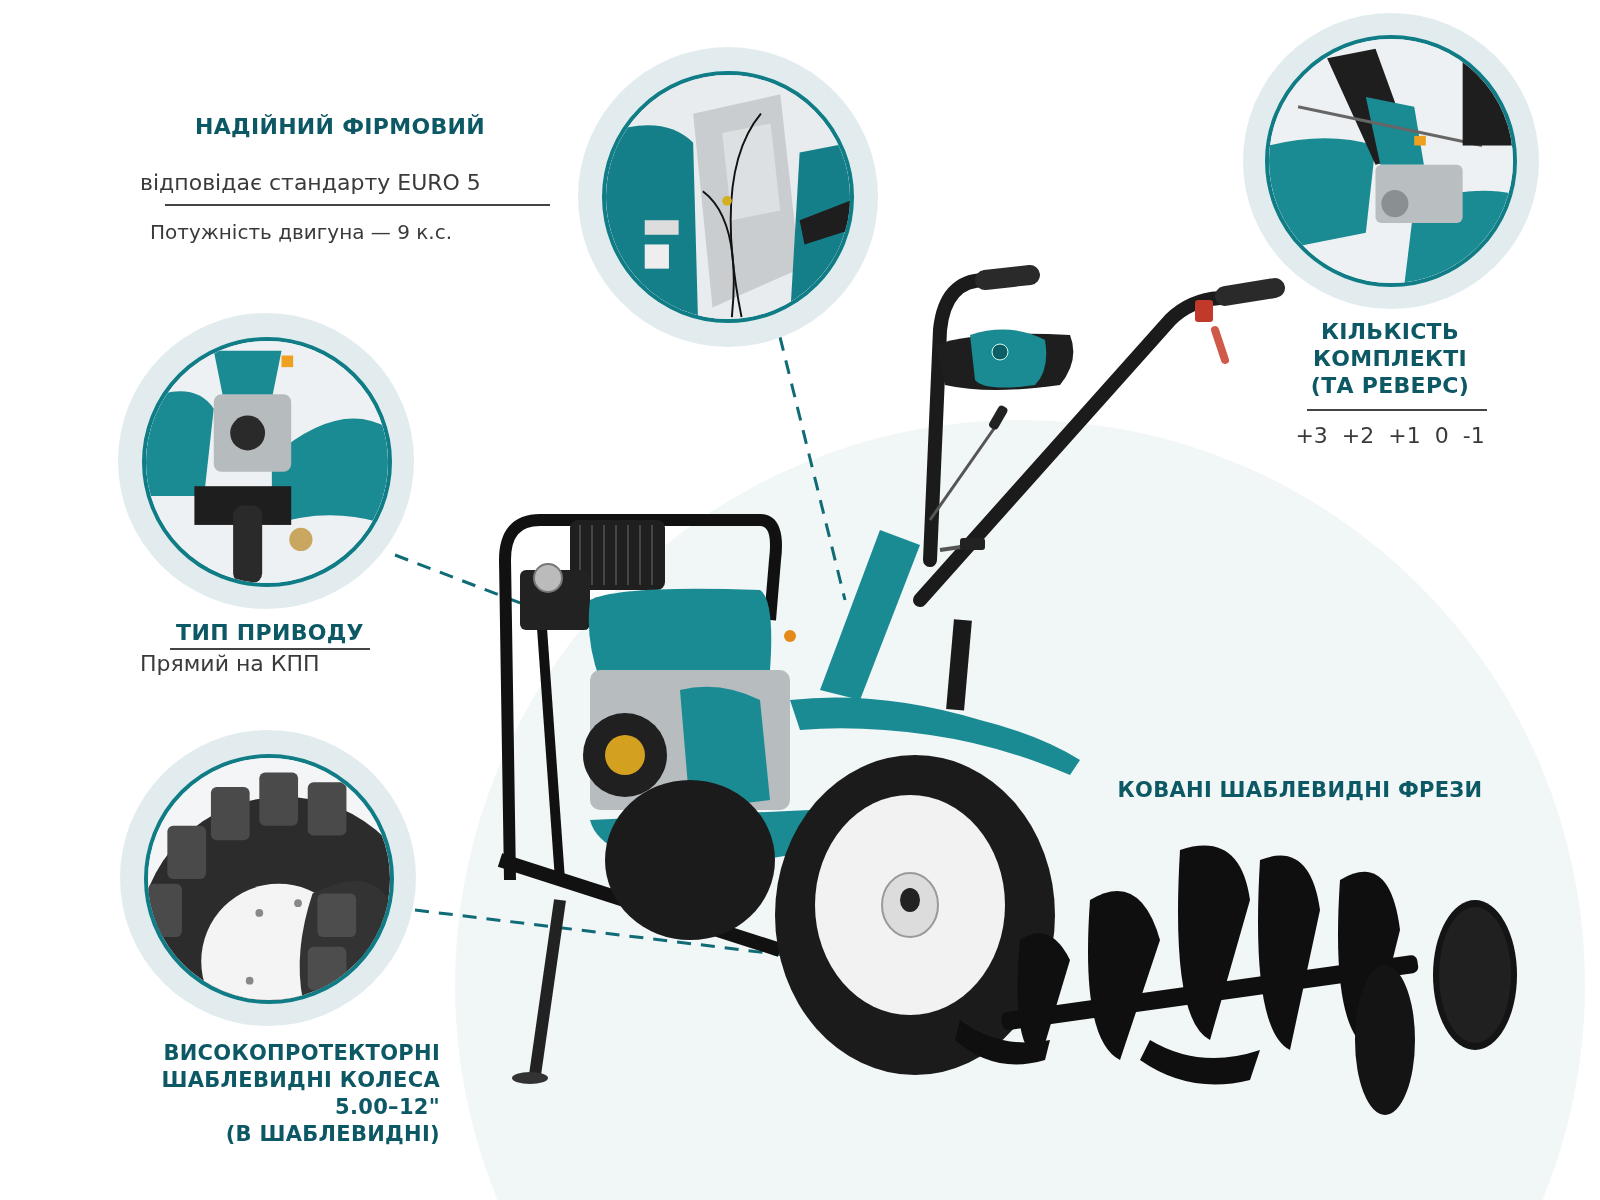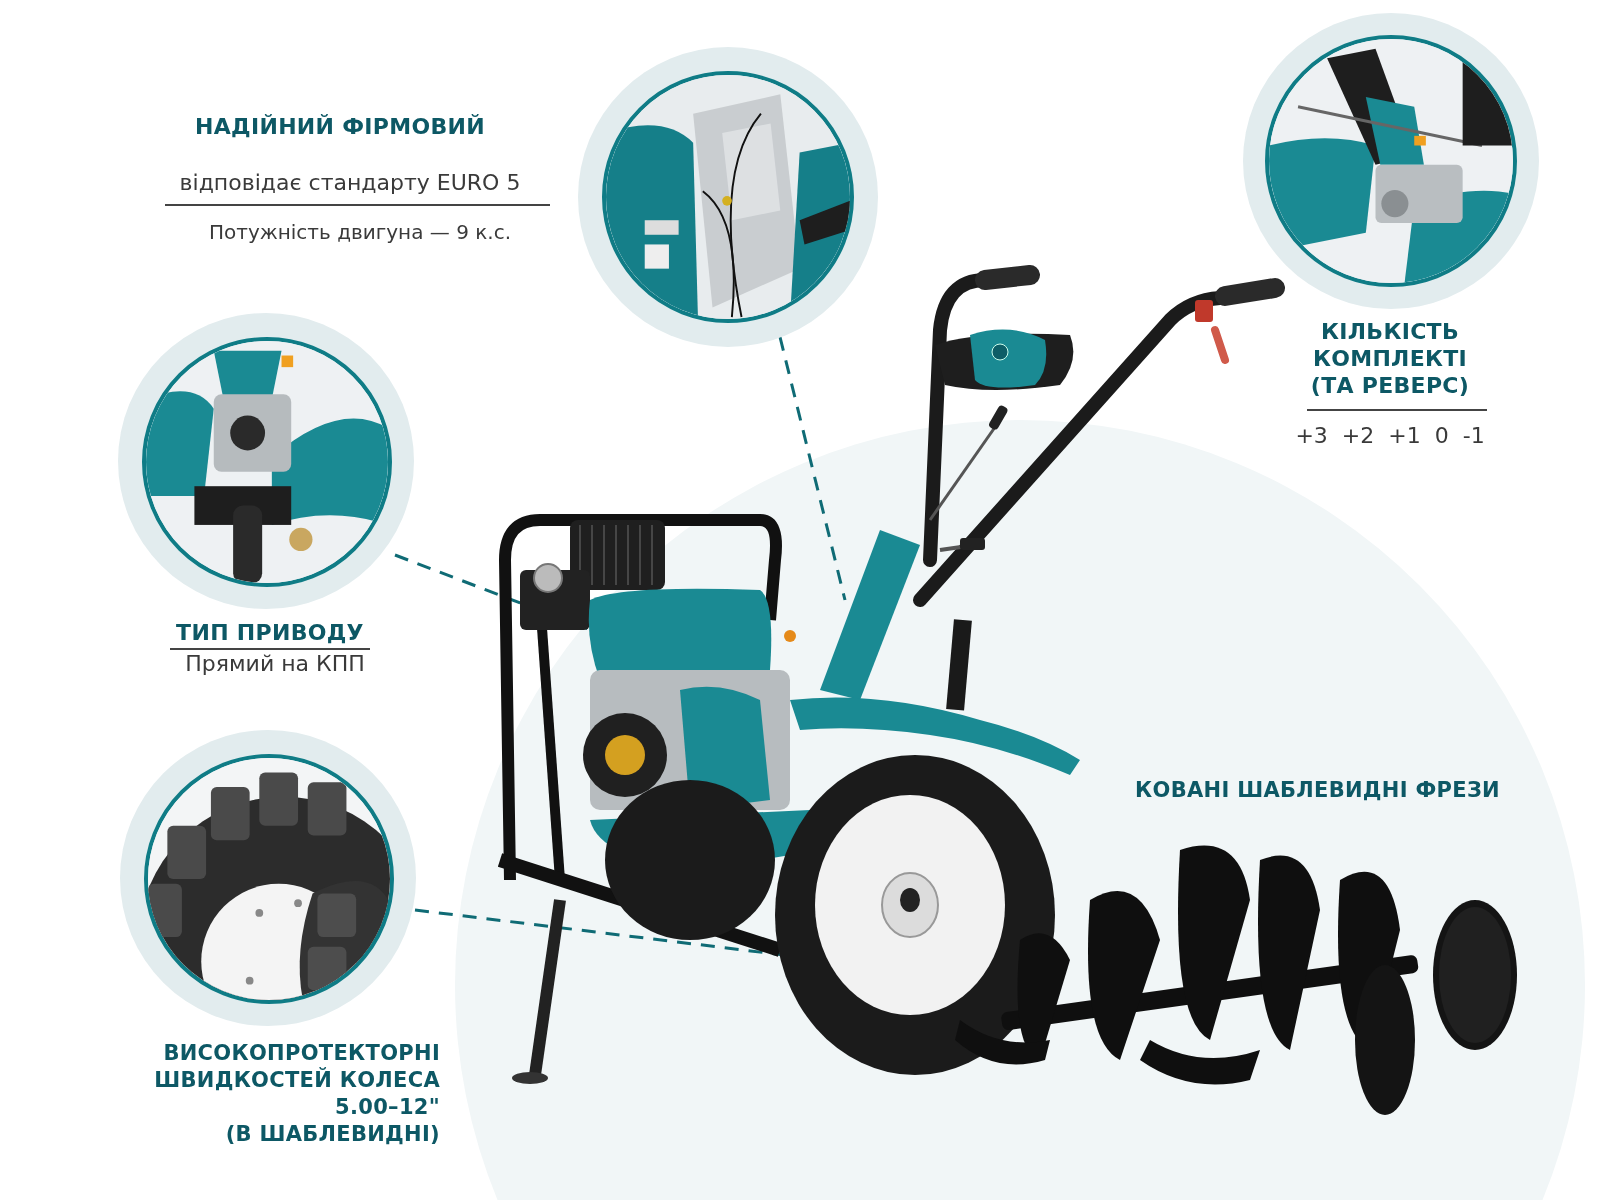--- a/index.html
+++ b/index.html
@@ -22,21 +22,21 @@
     overflow: hidden; box-sizing: border-box;
   }
   .photo svg { width: 100%; height: 100%; display: block; }
   .title {
     position: absolute; color: #0d5865; font-weight: 700;
     text-align: center; line-height: 1.22;
     font-family: "DejaVu Sans", sans-serif;
     letter-spacing: 0.3px;
   }
   .sub {
-    position: absolute; color: #3a3a3a; text-align: center;
+    position: absolute; color: #3a3a3a; text-align: left;
     font-family: "DejaVu Sans", sans-serif;
   }
   .rule { position: absolute; height: 2px; background: #444; }
   svg.overlay { position: absolute; left: 0; top: 0; pointer-events: none; }
 </style>
 </head>
 <body>
 
 <div class="bg-circle" style="left:455px; top:420px; width:1130px; height:1130px;"></div>
 
@@ -220,18 +220,18 @@
   <span>0</span>
   <span>-1</span>
 </div>
 
 <div class="title" style="left:140px; top:620px; width:260px; font-size:22px;">ТИП ПРИВОДУ</div>
 <div class="rule" style="left:170px; top:648px; width:200px;"></div>
 <div class="sub" style="left:140px; top:651px; width:270px; font-size:22px;">Прямий на КПП</div>
 
 <div class="title" style="left:90px; top:1040px; width:350px; font-size:21px; line-height:1.28;text-align:right;">
   <div>ВИСОКОПРОТЕКТОРНІ</div>
-  <div>ШВИДКОСТЕЙ КОЛЕСА</div>
+  <div>ШАБЛЕВИДНІ КОЛЕСА</div>
   <div>5.00–12"</div>
   <div>(В ШАБЛЕВИДНІ)</div>
 </div>
 
-<div class="title" style="left:1100px; top:778px; width:400px; font-size:21px; white-space:nowrap;text-align:right;">КОВАНІ ШАБЛЕВИДНІ ФРЕЗИ</div>
+<div class="title" style="left:1100px; top:778px; width:400px; font-size:21px; white-space:nowrap;">КОВАНІ ШАБЛЕВИДНІ ФРЕЗИ</div>
 
 </body></html>

